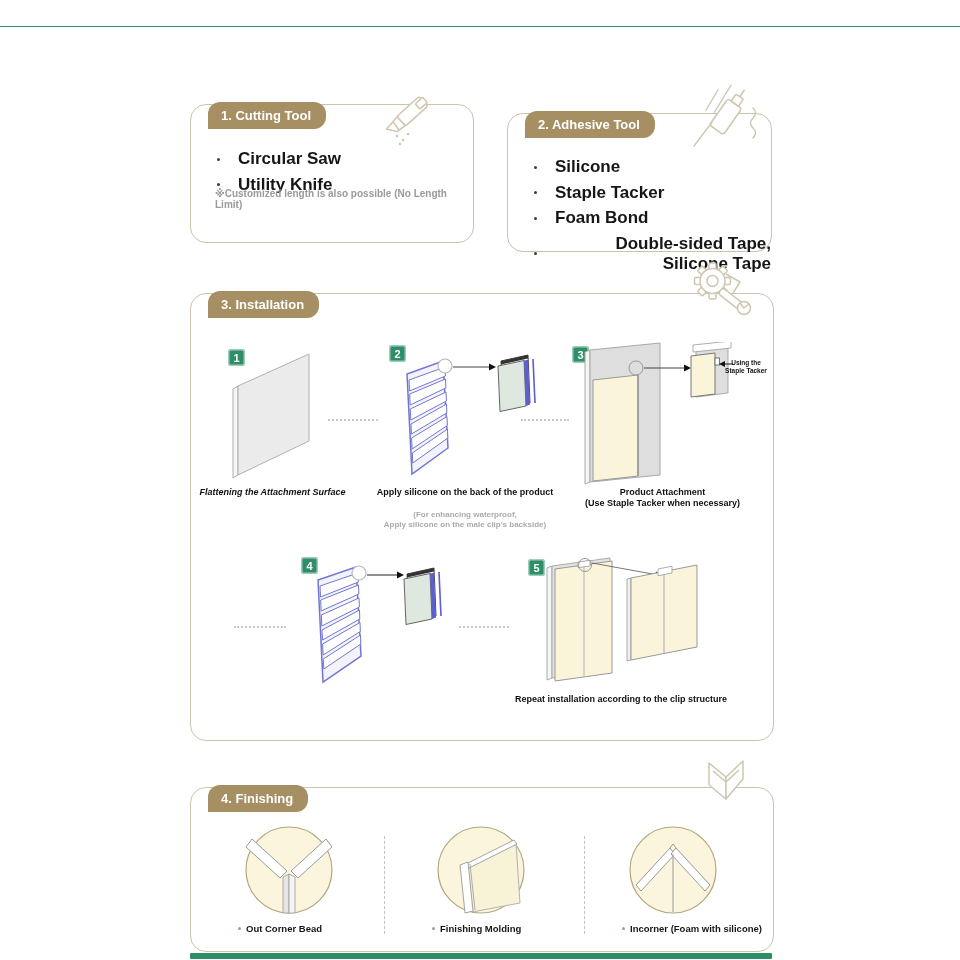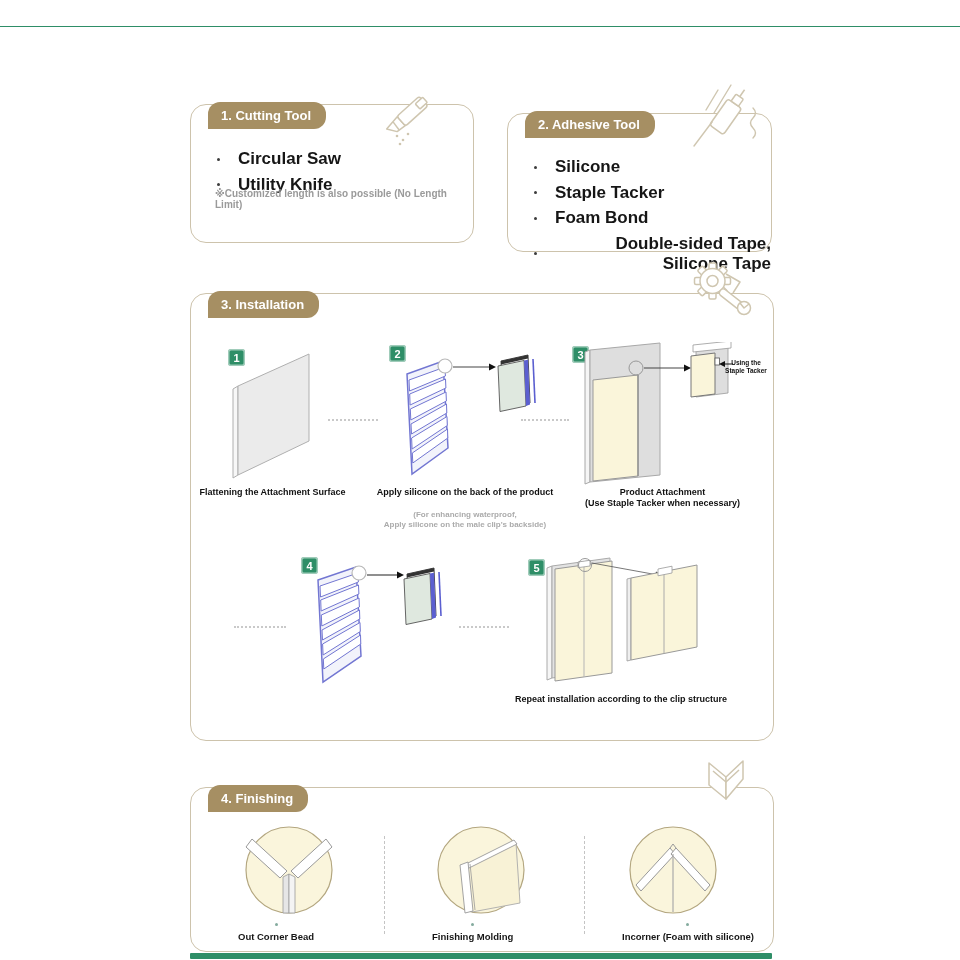--- a/index.html
+++ b/index.html
@@ -22,21 +22,21 @@
   .step-badge{position:absolute;width:17px;height:17px;background:#2E8E67;border-radius:3px;
               display:flex;align-items:center;justify-content:center;color:#fff;font-size:11px;font-weight:bold;
               box-shadow:inset 0 0 0 1.5px rgba(255,255,255,.55);}
   .caption{position:absolute;text-align:center;font-size:9px;font-weight:bold;color:#111;line-height:11px;}
   .subcaption{font-size:8px;font-weight:600;color:#ABABAB;line-height:10px;margin-top:12px;}
   .annotation{position:absolute;font-size:6.5px;font-weight:bold;color:#111;line-height:8px;text-align:center;}
   .dotsep{position:absolute;height:0;border-top:2px dotted #C9C9C9;}
   .vdash{position:absolute;width:0;border-left:1px dashed #C4C4C4;}
   .svg-abs{position:absolute;}
   
-  .fin-label{position:absolute;display:flex;align-items:center;gap:5px;font-size:9.5px;font-weight:bold;color:#161616;flex-direction:column;}
+  .fin-label{position:absolute;display:flex;align-items:center;gap:5px;font-size:9.5px;font-weight:bold;color:#161616;}
   .fin-dot{width:3px;height:3px;border-radius:50%;background:#84ab9e;flex:0 0 auto;}
   .bottom-bar{position:absolute;left:190px;top:953px;width:582px;height:6px;background:#2E8E67;border-radius:1px;}
 </style>
 </head>
 <body>
 
 <div class="canvas">
 
   <div class="header-line"></div>
 
@@ -224,21 +224,21 @@
     <polygon points="116,26 182,13 182,95 116,108" fill="#FAF5DA" stroke="#999" stroke-width="1"></polygon>
     <line x1="149" y1="19.5" x2="149" y2="101.5" stroke="#AAA" stroke-width="1"></line>
     <polygon points="143,17 157,14.2 157,21 143,23.8" fill="#fff" stroke="#999" stroke-width="0.8"></polygon>
   </svg>
 
   <div class="dotsep" style="left:328px;top:419px;width:50px;"></div>
   <div class="dotsep" style="left:521px;top:419px;width:48px;"></div>
   <div class="dotsep" style="left:234px;top:626px;width:52px;"></div>
   <div class="dotsep" style="left:459px;top:626px;width:50px;"></div>
 
-  <div class="caption" style="left:195px;top:487px;width:155px;">Flattening the Attachment Surface</div>
+  <div class="caption" style="left:195px;top:487px;width:155px;font-style:italic;">Flattening the Attachment Surface</div>
   <div class="caption" style="left:370px;top:487px;width:190px;">
     <div>Apply silicone on the back of the product</div>
     <div class="subcaption">
       <div>(For enhancing waterproof,</div>
       <div>Apply silicone on the male clip's backside)</div>
     </div>
   </div>
   <div class="caption" style="left:570px;top:487px;width:185px;">
     <div>Product Attachment</div>
     <div>(Use Staple Tacker when necessary)</div>

